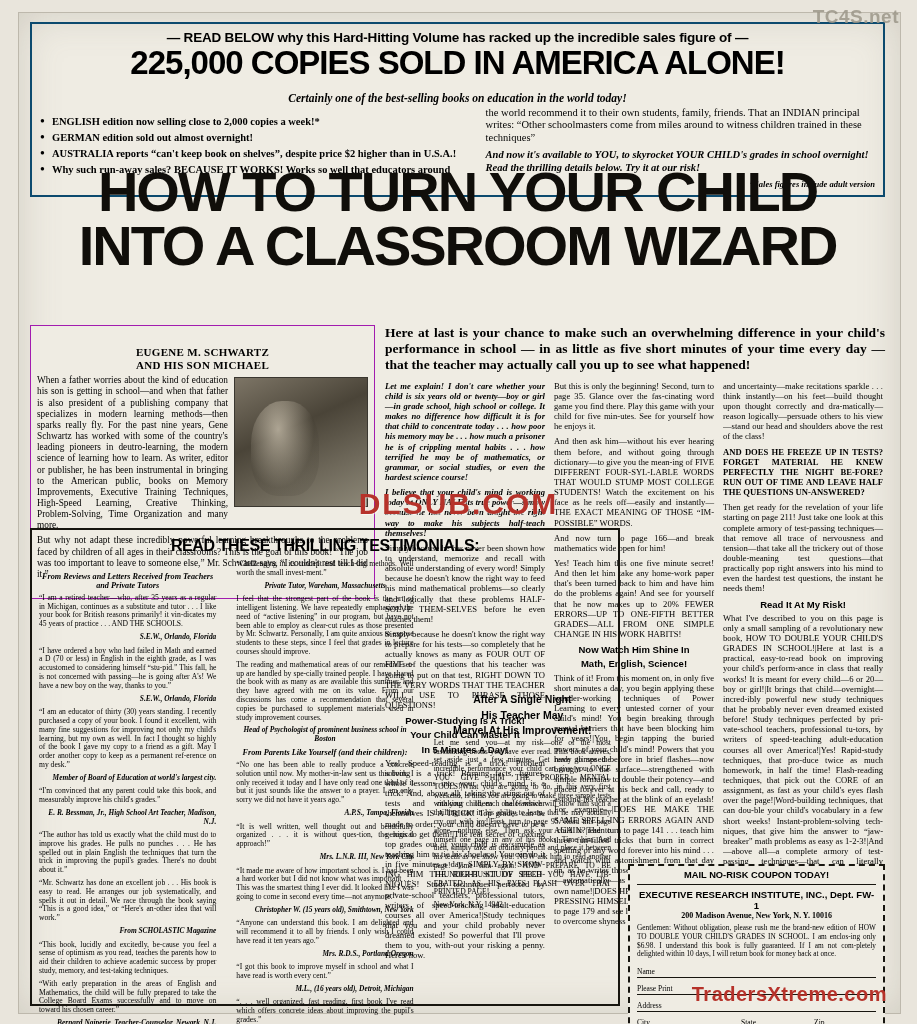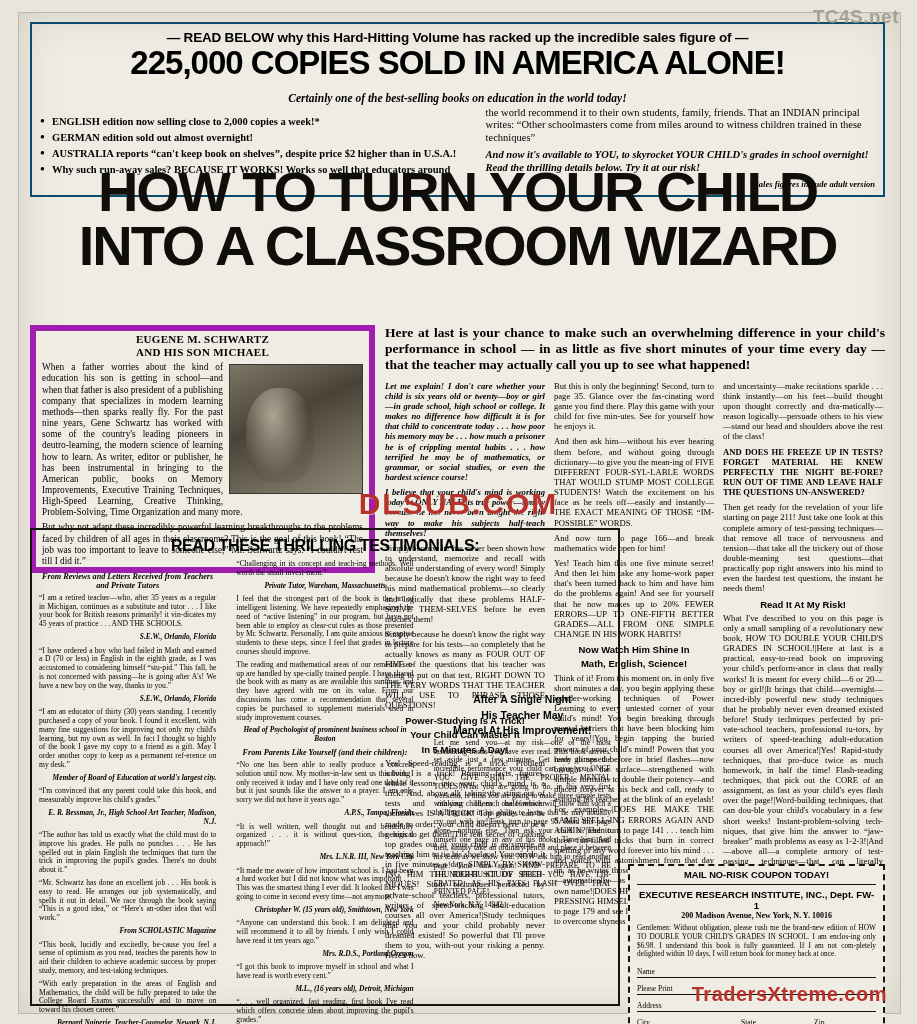--- a/index.html
+++ b/index.html
@@ -55,21 +55,21 @@
   
   .headline{
     position:absolute;left:30px;top:165px;width:855px;text-align:center;
     font-family:"Liberation Sans",sans-serif;font-weight:bold;
     font-size:56px;line-height:.96;letter-spacing:-2px;color:#100e0a;
   }
   .headline .l2{display:block;}
   
   .mid{position:absolute;left:30px;top:325px;width:855px;display:flex;gap:10px;}
   .mid-left{width:345px;}
-  .portrait-box{border:6px solid #a21caf;padding:0 6px;background:#efece3;}
+  .portrait-box{border:1px solid #a21caf;padding:18px 6px;background:#efece3;}
   .p-title{
     text-align:center;font-family:"Liberation Serif",serif;font-weight:bold;
     font-size:11px;line-height:1.15;margin:2px 0 4px 0;letter-spacing:.3px;
   }
   .p-body{font-size:9.3px;line-height:1.2;text-align:justify;}
   .p-photo{
     float:right;width:132px;height:128px;margin:2px 0 3px 6px;
     background:linear-gradient(155deg,#7d7566 0%,#4a4438 40%,#6d6759 70%,#8d8878 100%);
     border:1px solid #3a3730;position:relative;overflow:hidden;
   }

